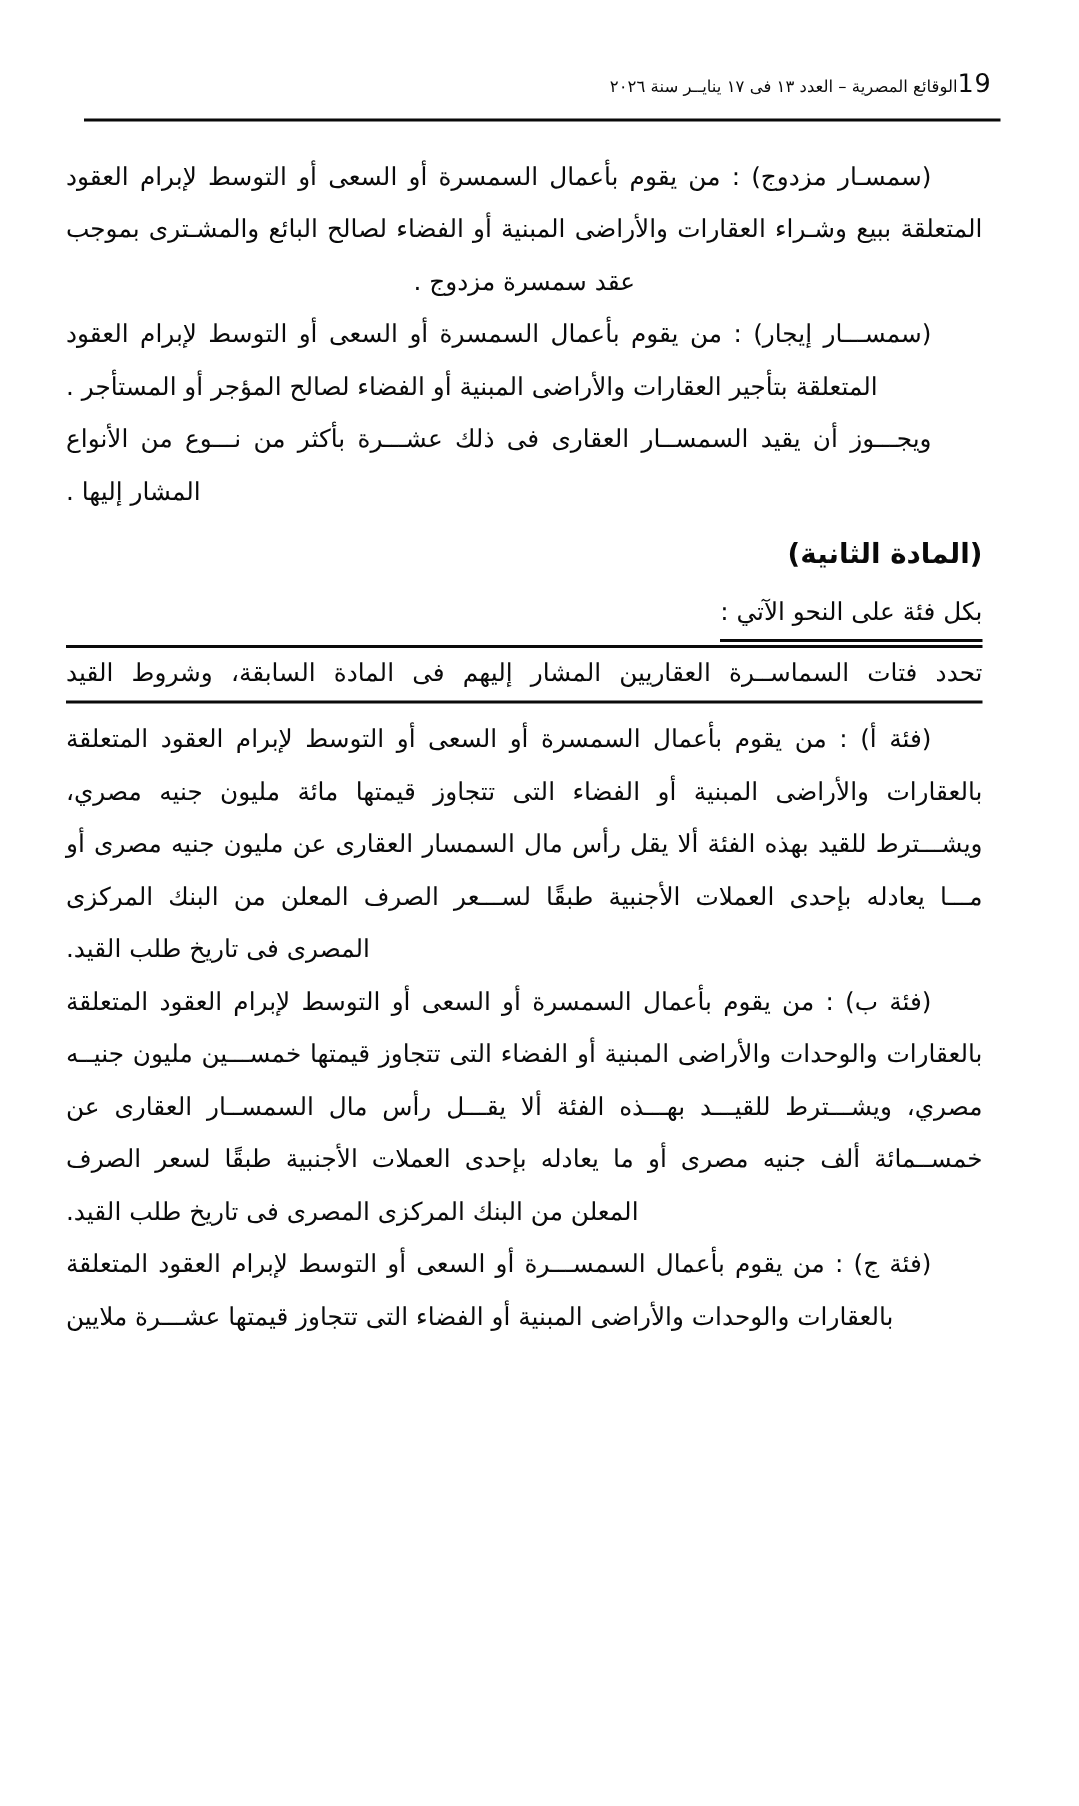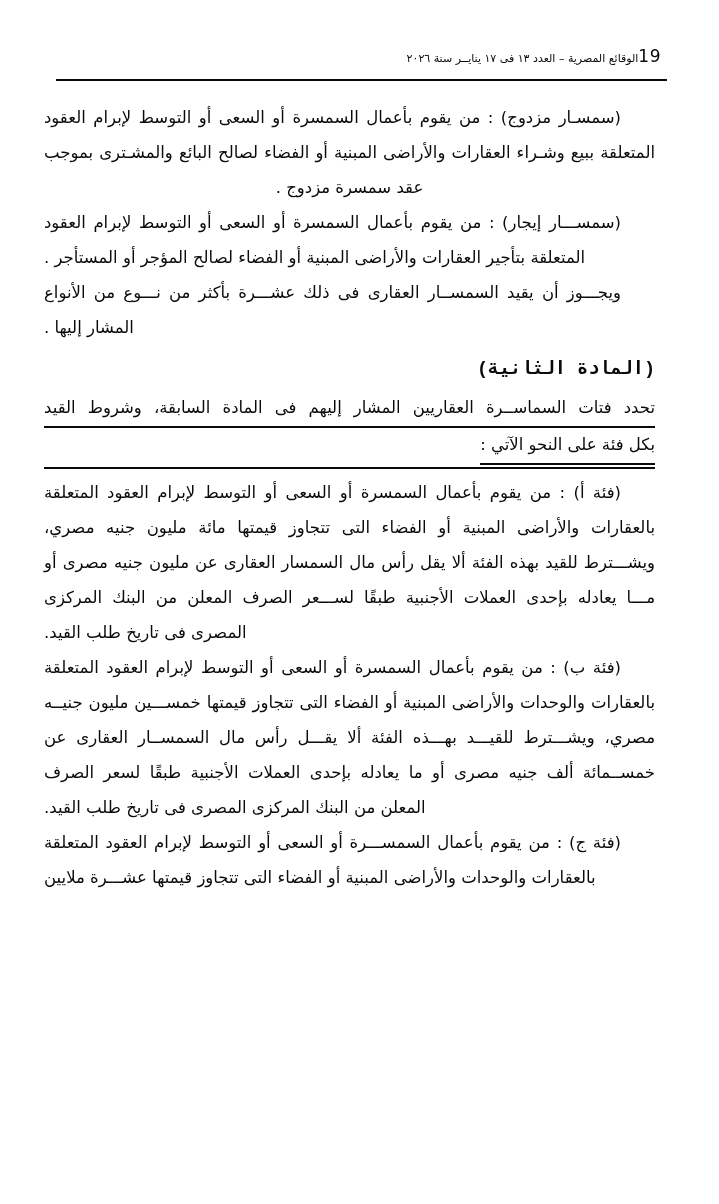--- a/index.html
+++ b/index.html
@@ -81,21 +81,20 @@
 
   
   .article-heading {
     margin: 0;
     padding: 8px 0 4px 0;
     text-align: center;
     font-size: 18.5px;
     font-weight: bold;
     line-height: 34px;
     letter-spacing: -0.2px;
-    font-family: Liberation Mono, monospace;
   }
 
   
   .underlined-block {
     margin: 0;
     padding: 0;
   }
   .u-line {
     display: block;
     margin: 0;
@@ -136,24 +135,24 @@
 
     <p class="para last-center">(سمسـار مزدوج)  : من يقوم بأعمال السمسرة أو السعى أو التوسط لإبرام العقود المتعلقة ببيع وشـراء العقارات والأراضى المبنية أو الفضاء لصالح البائع والمشـترى بموجب عقد سمسرة مزدوج .</p>
 
     <p class="para last-left">(سمســـار إيجار)  : من يقوم بأعمال السمسرة أو السعى أو التوسط لإبرام العقود المتعلقة بتأجير العقارات والأراضى المبنية أو الفضاء لصالح المؤجر أو المستأجر .</p>
 
     <p class="para last-left">ويجـــوز أن يقيد السمســار العقارى فى ذلك عشـــرة بأكثر من نـــوع من الأنواع المشار إليها .</p>
 
     <div class="article-heading">(المادة الثانية)</div>
 
     <div class="underlined-block">
-      <div class="u-line full">تحدد فتات السماســرة العقاريين المشار إليهم فى المادة السابقة، وشروط القيد</div>
       <div class="u-line right">
         <span>بكل فئة على النحو الآتي :</span>
       </div>
+      <div class="u-line full">تحدد فتات السماســرة العقاريين المشار إليهم فى المادة السابقة، وشروط القيد</div>
     </div>
 
     <div class="spacer-sm"></div>
 
     <p class="para last-left">(فئة أ) : من يقوم بأعمال السمسرة أو السعى أو التوسط لإبرام العقود المتعلقة بالعقارات والأراضى المبنية أو الفضاء التى تتجاوز قيمتها مائة مليون جنيه مصري، ويشـــترط للقيد بهذه الفئة ألا يقل رأس مال السمسار العقارى عن مليون جنيه مصرى أو مـــا يعادله بإحدى العملات الأجنبية طبقًا لســـعر الصرف المعلن من البنك المركزى المصرى فى تاريخ طلب القيد.</p>
 
     <p class="para last-left">(فئة ب) : من يقوم بأعمال السمسرة أو السعى أو التوسط لإبرام العقود المتعلقة بالعقارات والوحدات والأراضى المبنية أو الفضاء التى تتجاوز قيمتها خمســـين مليون جنيــه مصري، ويشـــترط للقيـــد بهـــذه الفئة ألا يقـــل رأس مال السمســار العقارى عن خمســمائة ألف جنيه مصرى أو ما يعادله بإحدى العملات الأجنبية طبقًا لسعر الصرف المعلن من البنك المركزى المصرى فى تاريخ طلب القيد.</p>
 
     <p class="para last-left">(فئة ج) : من يقوم بأعمال السمســـرة أو السعى أو التوسط لإبرام العقود المتعلقة بالعقارات والوحدات والأراضى المبنية أو الفضاء التى تتجاوز قيمتها عشـــرة ملايين</p>
 

